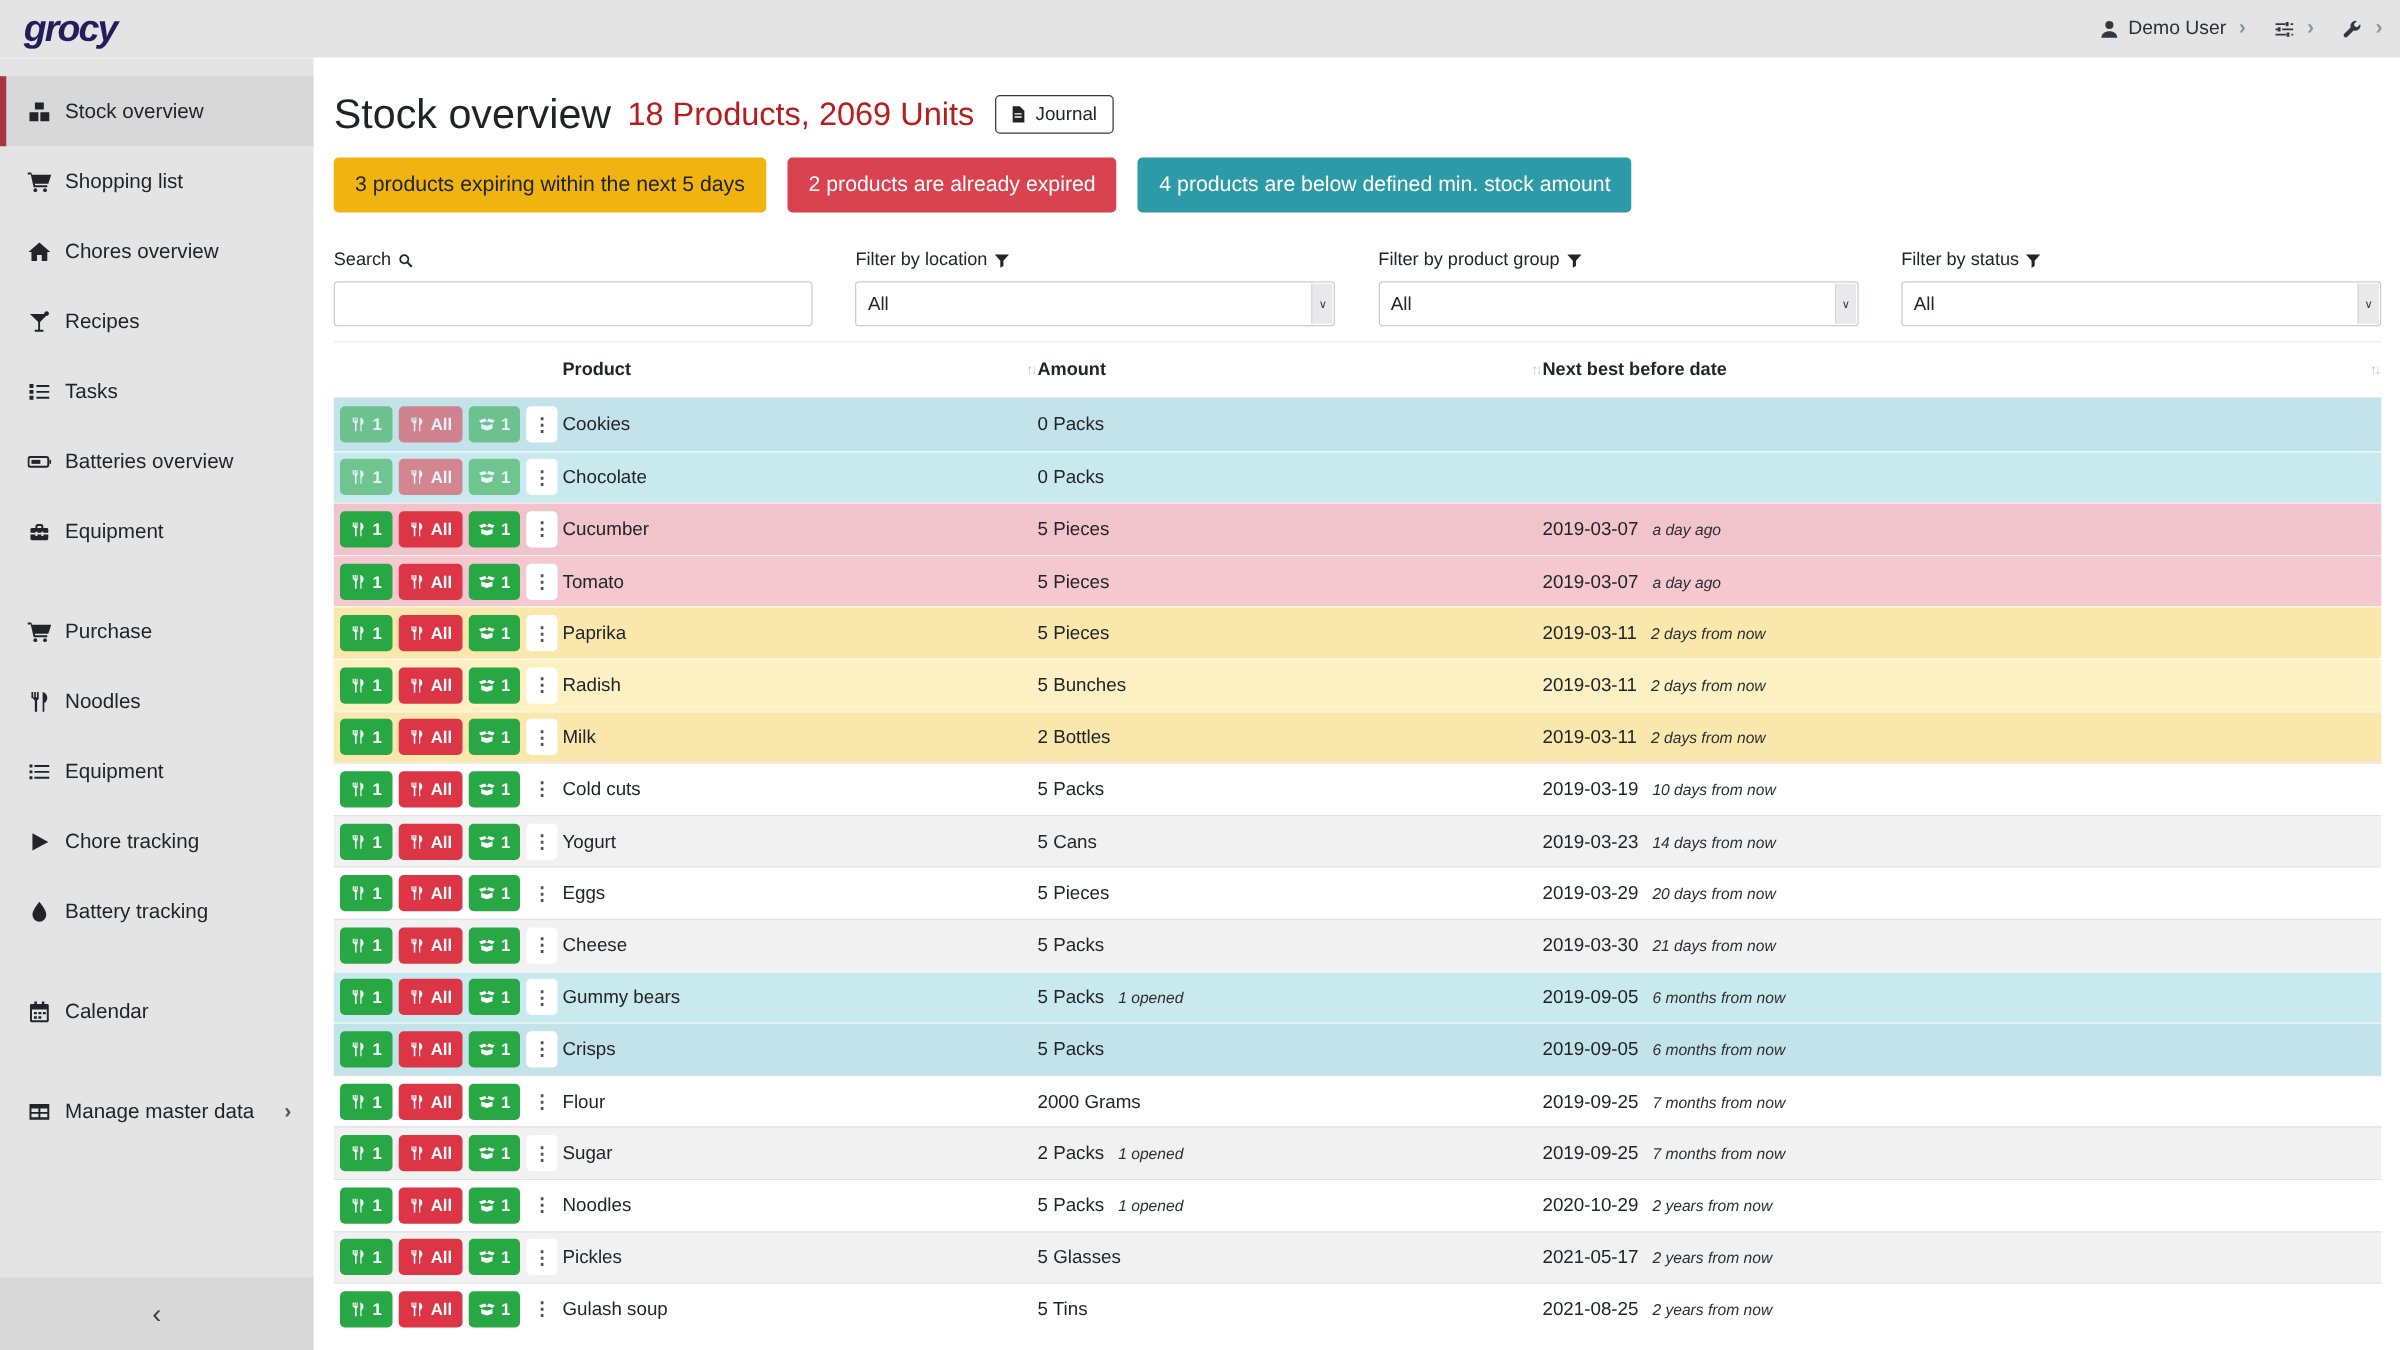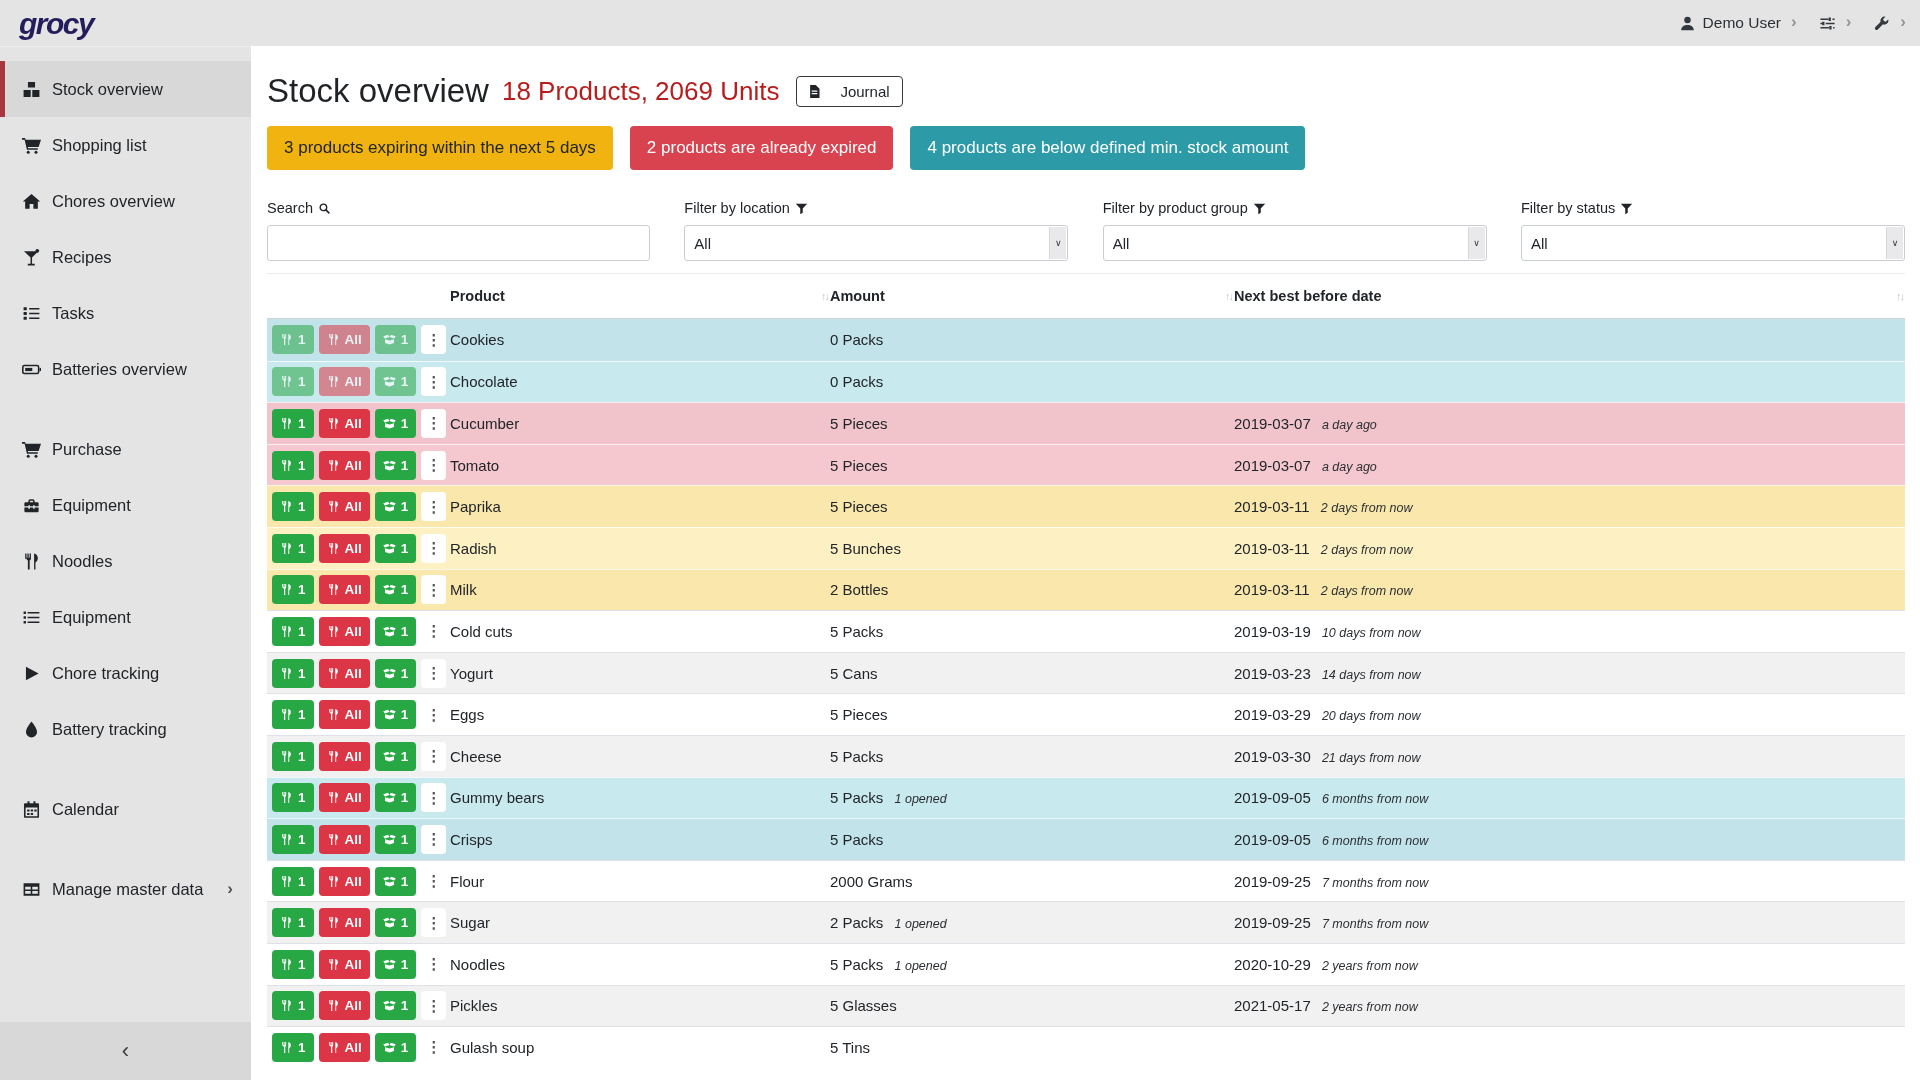--- a/index.html
+++ b/index.html
@@ -35,21 +35,21 @@
     background:#d8d8d8; display:flex; align-items:center; justify-content:center;
     font-size:22px; color:#3c3c3c; cursor:pointer; }
 
   
   .content { position:absolute; left:251px; top:46px; width:1669px; height:1034px;
     background:#fff; padding:26px 15px 0 16px; }
 
   .titlerow { display:flex; align-items:center; }
   .page-title { font-size:33px; font-weight:500; color:#1f2326; }
   .page-sub { font-size:26px; color:#b91c1c; margin-left:13px; font-weight:400; }
-  .journal-btn { margin-left:17px; display:flex; align-items:center; gap:18px;
+  .journal-btn { margin-left:17px; display:flex; align-items:center; gap:6px;
     border:1px solid #343a40; background:#fff; border-radius:4px;
     padding:6px 12px 6px 10px; font-size:15px; color:#212529; cursor:pointer;
     font-family:"Liberation Sans", sans-serif; }
   .journal-btn svg { width:15px; height:15px; display:block; color:#212529; }
 
   .badges { display:flex; gap:17px; margin-top:16px;align-items:center; }
   .alert-badge { border-radius:4px; padding:12px 17px; font-size:17px; cursor:pointer; }
 
   .filters { display:flex; justify-content:space-between; margin-top:30px; }
   .fcol { width:384px; }
@@ -185,37 +185,37 @@
       <div class="side-item">
     <span class="sic">
           <svg viewBox="0 0 24 24">
             <rect x="1" y="7" width="20" height="10" rx="2" fill="none" stroke="currentColor" stroke-width="2"></rect>
             <rect x="22.2" y="10" width="1.8" height="4" fill="currentColor"></rect>
             <rect x="4" y="10" width="9" height="4" fill="currentColor"></rect>
           </svg>
         </span>
     <span class="slbl">Batteries overview</span>
   </div>
+      <div class="side-item">
+    <span class="sic">
+          <svg viewBox="0 0 24 24" fill="currentColor">
+            <path d="M8 8V6.5A2.5 2.5 0 0 1 10.5 4h3A2.5 2.5 0 0 1 16 6.5V8h3.5A1.5 1.5 0 0 1 21 9.5V13h-5v-1.2h-2V13h-4v-1.2H8V13H3V9.5A1.5 1.5 0 0 1 4.5 8zm2 0h4V6.5a.5.5 0 0 0-.5-.5h-3a.5.5 0 0 0-.5.5zM3 14.6h5v1.6h2v-1.6h4v1.6h2v-1.6h5V19a1.5 1.5 0 0 1-1.5 1.5h-15A1.5 1.5 0 0 1 3 19z"></path>
+          </svg>
+        </span>
+    <span class="slbl">Equipment</span>
+  </div>
       <div class="side-item gap">
     <span class="sic">
           <svg viewBox="0 0 24 24" fill="currentColor">
             <path d="M0 2.6h3.8l.7 2.2H24l-3 9.2H7.4l.4 1.5H20v2H6.2L3.3 4.6H0z"></path>
             <circle cx="7.9" cy="20.4" r="1.9"></circle>
             <circle cx="17.7" cy="20.4" r="1.9"></circle>
           </svg>
         </span>
     <span class="slbl">Purchase</span>
-  </div>
-      <div class="side-item">
-    <span class="sic">
-          <svg viewBox="0 0 24 24" fill="currentColor">
-            <path d="M8 8V6.5A2.5 2.5 0 0 1 10.5 4h3A2.5 2.5 0 0 1 16 6.5V8h3.5A1.5 1.5 0 0 1 21 9.5V13h-5v-1.2h-2V13h-4v-1.2H8V13H3V9.5A1.5 1.5 0 0 1 4.5 8zm2 0h4V6.5a.5.5 0 0 0-.5-.5h-3a.5.5 0 0 0-.5.5zM3 14.6h5v1.6h2v-1.6h4v1.6h2v-1.6h5V19a1.5 1.5 0 0 1-1.5 1.5h-15A1.5 1.5 0 0 1 3 19z"></path>
-          </svg>
-        </span>
-    <span class="slbl">Equipment</span>
   </div>
       <div class="side-item">
     <span class="sic">
           <svg viewBox="0 0 24 24" fill="currentColor">
             <path d="M4 2h1.7v5.3h1.1V2h1.7v5.3h1.1V2h1.7v6.4c0 1-.6 1.8-1.6 2.1V22H7.4V10.5c-1-.3-1.6-1.1-1.6-2.1H4zm11.3 0c2.7.5 4.7 3 4.7 5.9 0 2.4-1.3 4.4-3 5.3V22h-1.7V2z"></path>
           </svg>
         </span>
     <span class="slbl">Noodles</span>
   </div>
       <div class="side-item">
@@ -1033,16 +1033,20 @@
               </span>
         <span class="albl o1">1</span>
       </button>
       <button class="abtn kebab">⋮</button>
     </div>
     <div class="cell product">Gulash soup</div>
     <div class="cell amount">
       <span class="val">5 Tins</span>
       <span class="note"></span>
     </div>
+    <div class="cell date">
+      <span class="val">2021-08-25</span>
+      <span class="note">2 years from now</span>
+    </div>
   </div>
       </div>
   </div>
 </div>
 
 </body></html>

